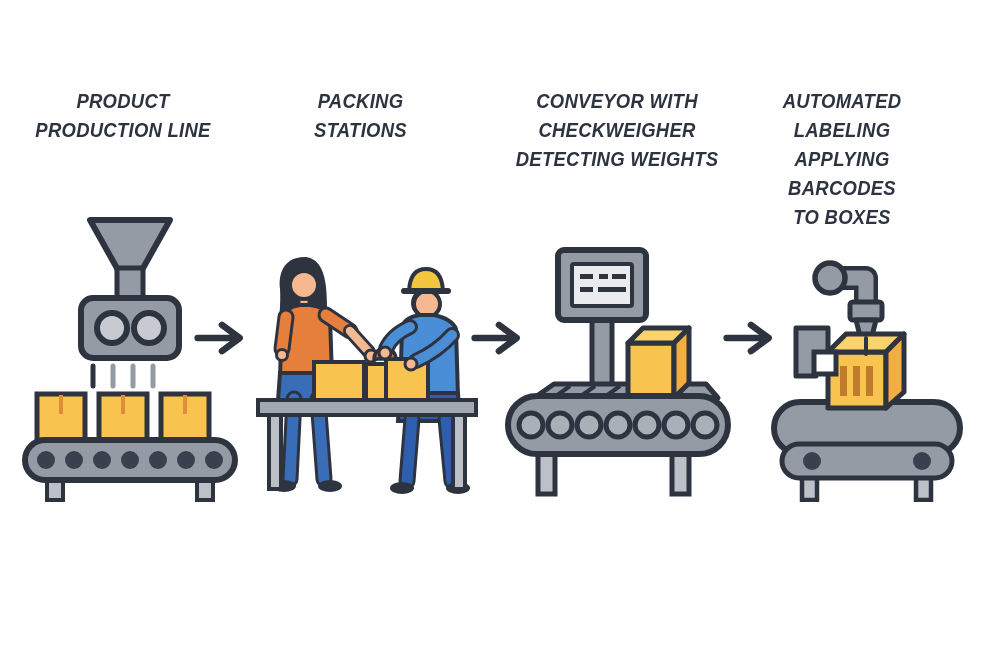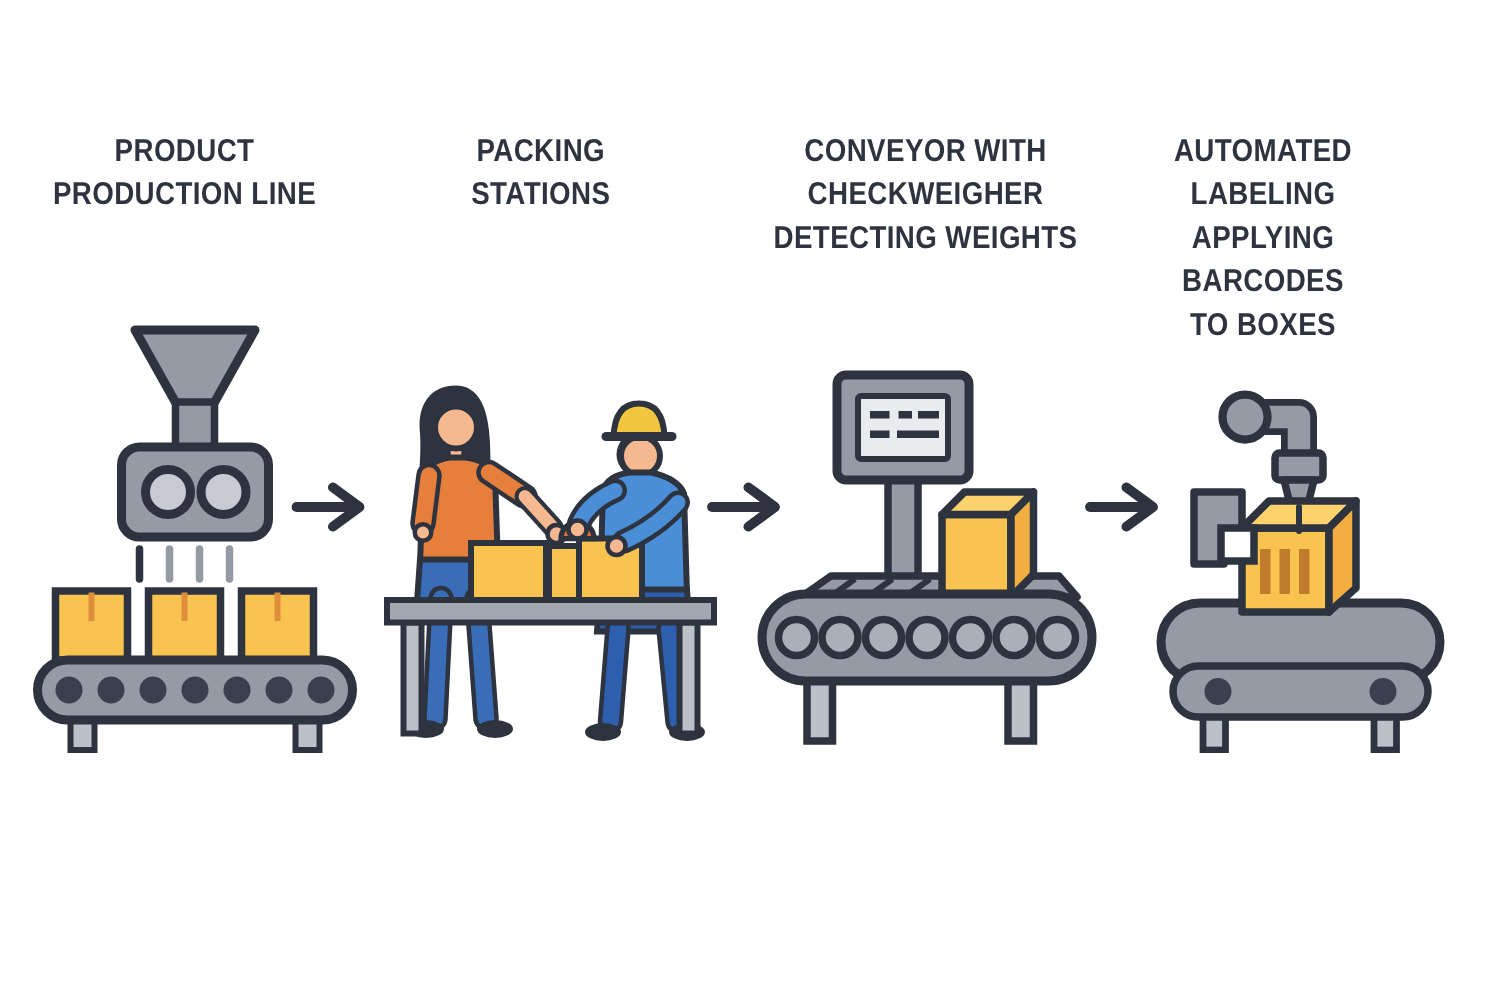--- a/index.html
+++ b/index.html
@@ -1,18 +1,18 @@
 <!DOCTYPE html>
 <html style="--background: #ffffff; --outline: #2d3440; --gray: #949ba5; --gray-light: #c7cbd1; --screen: #e9ebee; --roller-dark: #3a404d; --roller-inner: #aab0b8; --table-gray: #a2a8b0; --leg-gray: #bcc1c7; --yellow: #f9c34f; --yellow-top: #fbd26c; --yellow-side: #f2ae41; --tape-orange: #df8f3c; --barcode-brown: #c07c2c; --shirt-orange: #e67e3c; --dispenser-orange: #e2702f; --shirt-blue: #4b8ed8; --jeans-blue: #3a6db8; --pants-blue: #2e5fae; --skin: #f6b890; --hat-yellow: #f2c63e;"><head>
 <meta charset="utf-8">
 <style>
   html,body{margin:0;padding:0;background:#fff;}
   .canvas{
     position:relative;width:1000px;height:516px;background:var(--background,#fff);
-    font-family:"Liberation Sans",sans-serif;overflow:hidden;
+    font-family:"Liberation Sans",sans-serif;overflow:hidden;font-style:italic;
   }
   .stage-label{
     position:absolute;text-align:center;font-weight:700;font-size:21px;
     line-height:1.38;letter-spacing:.3px;color:var(--outline);
     white-space:pre-line;transform:scaleX(.88);transform-origin:center top;
   }
   .illus,.arrow{position:absolute;display:block;}
   
   .o{stroke:var(--outline);}
   .f-gray{fill:var(--gray);} .f-glight{fill:var(--gray-light);}

